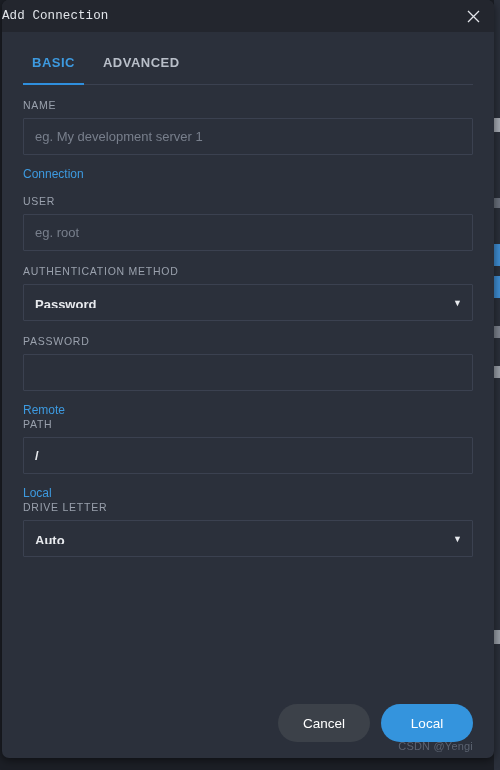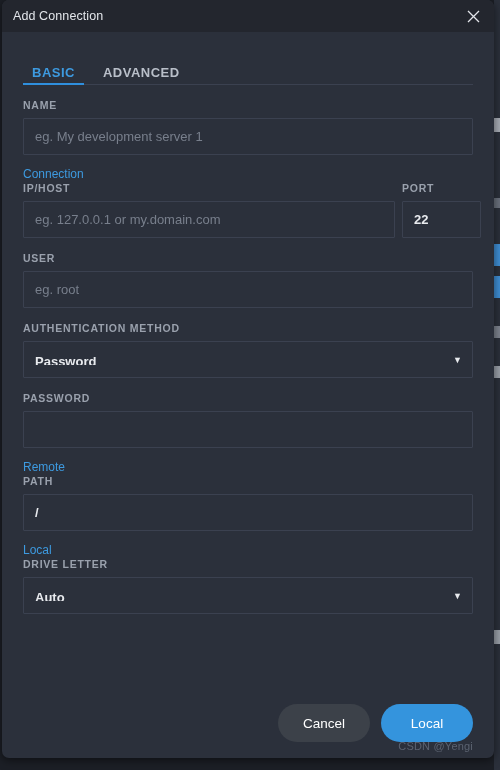--- a/index.html
+++ b/index.html
@@ -44,24 +44,24 @@
   }
 
   .titlebar {
     position: relative;
     height: 32px;
     background: #23262e;
     display: flex;
     align-items: center;
   }
   .title-text {
-    margin-left: 11px;
     font-size: 12.5px;
     color: #e2e5ea;
     letter-spacing: 0.1px;
+    font-family: Liberation Mono, monospace;
   }
   .close-btn {
     position: absolute;
     right: 0;
     top: 0;
     width: 42px;
     height: 32px;
     display: flex;
     align-items: center;
     justify-content: center;
@@ -82,21 +82,21 @@
     align-items: flex-end;
     height: 53px;
     border-bottom: 1px solid #3b4150;
     padding-left: 9px;
   }
   .tab {
     font-size: 13px;
     font-weight: bold;
     letter-spacing: 0.5px;
     color: #b9bfc9;
-    padding-bottom: 4px;
+    padding-bottom: 14px;
     margin-right: 28px;
     cursor: pointer;
     position: relative;
   }
   .tab.active { color: #3d9ae0; }
   .tab.active::after {
     content: "";
     position: absolute;
     left: -9px;
     right: -9px;
@@ -104,21 +104,21 @@
     height: 2px;
     background: #2f8fde;
   }
 
   .field { margin-top: 14px; }
   .field:first-of-type { margin-top: 16px; }
 
   .flabel {
     display: block;
     font-size: 10.5px;
-    font-weight: bold;
+    font-weight: normal;
     letter-spacing: 0.75px;
     color: #9aa1ad;
     margin-bottom: 7px;
     text-transform: uppercase;
   }
 
   .input {
     width: 100%;
     height: 37px;
     background: transparent;
@@ -238,30 +238,20 @@
         <div class="tab">ADVANCED</div>
       </div>
 
       <div class="field">
         <label class="flabel">NAME</label>
         <input class="input" type="text" placeholder="eg. My development server 1" style="">
       </div>
 
       <div class="section-title">Connection</div>
 
-      <div class="row">
-        <div class="col-host">
-          <label class="flabel">IP/HOST</label>
-          <input class="input" type="text" placeholder="eg. 127.0.0.1 or my.domain.com" style="">
-        </div>
-        <div class="col-port">
-          <label class="flabel">PORT</label>
-          <input class="input filled" type="text" value="22" style="">
-        </div>
-      </div>
 
       <div class="field">
         <label class="flabel">USER</label>
         <input class="input" type="text" placeholder="eg. root" style="">
       </div>
 
       <div class="field">
         <label class="flabel">AUTHENTICATION METHOD</label>
         <div class="select-wrap">
           <select class="input">

